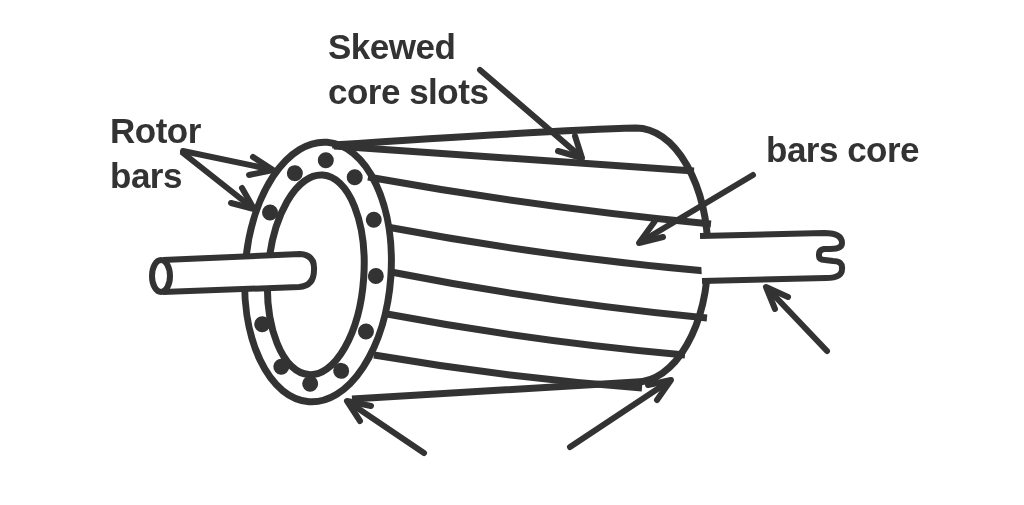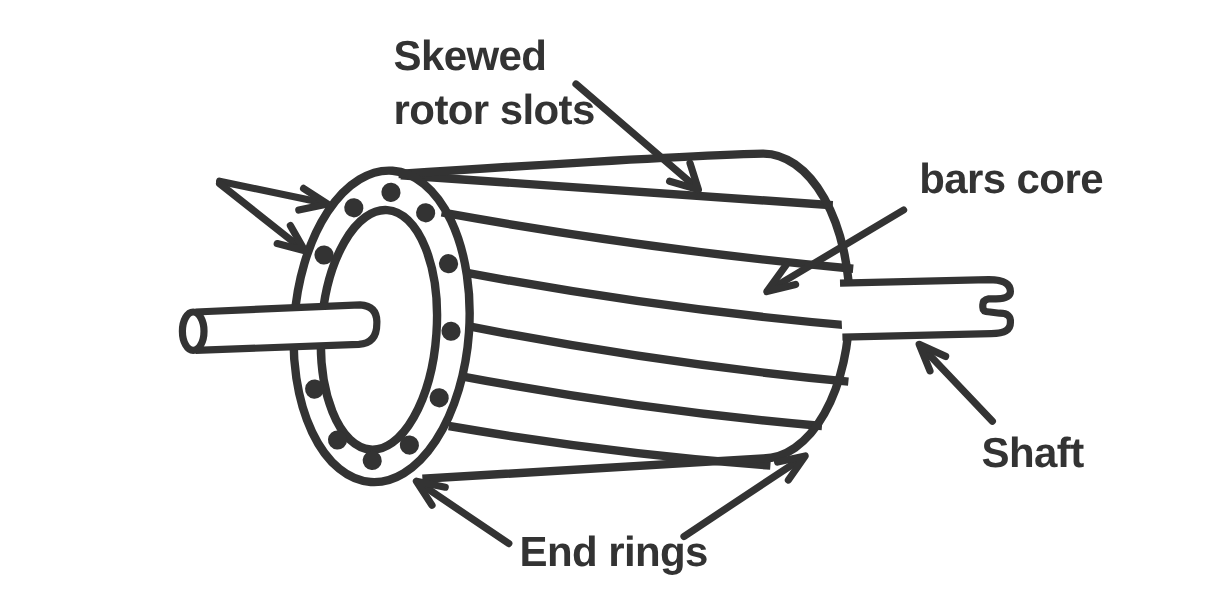--- a/index.html
+++ b/index.html
@@ -83,25 +83,27 @@
 
       <path class="arrow" d="M424,453 L350,403"></path>
       <path class="arrow" d="M360,421 L347,401 L371,406"></path>
       <path class="arrow" d="M570,447 L668,382"></path>
       <path class="arrow" d="M648,385 L671,380 L657,400"></path>
     </g>
   </svg>
 
   <div class="label" style="left:328px;top:24px;">
     <span>Skewed</span>
-    <span>rotor slots</span>
+    <span>core slots</span>
   </div>
 
+  <div class="label" style="left:110px;top:108px;">
+    <span>Rotor</span>
+    <span>bars</span>
+  </div>
 
   <div class="label" style="left:766px;top:127px;">
     <span>bars core</span>
   </div>
 
-  <div class="label" style="left:818px;top:355px;">Shaft</div>
 
-  <div class="label" style="left:433px;top:438px;">End rings</div>
 
 </div>
 
 </body></html>

